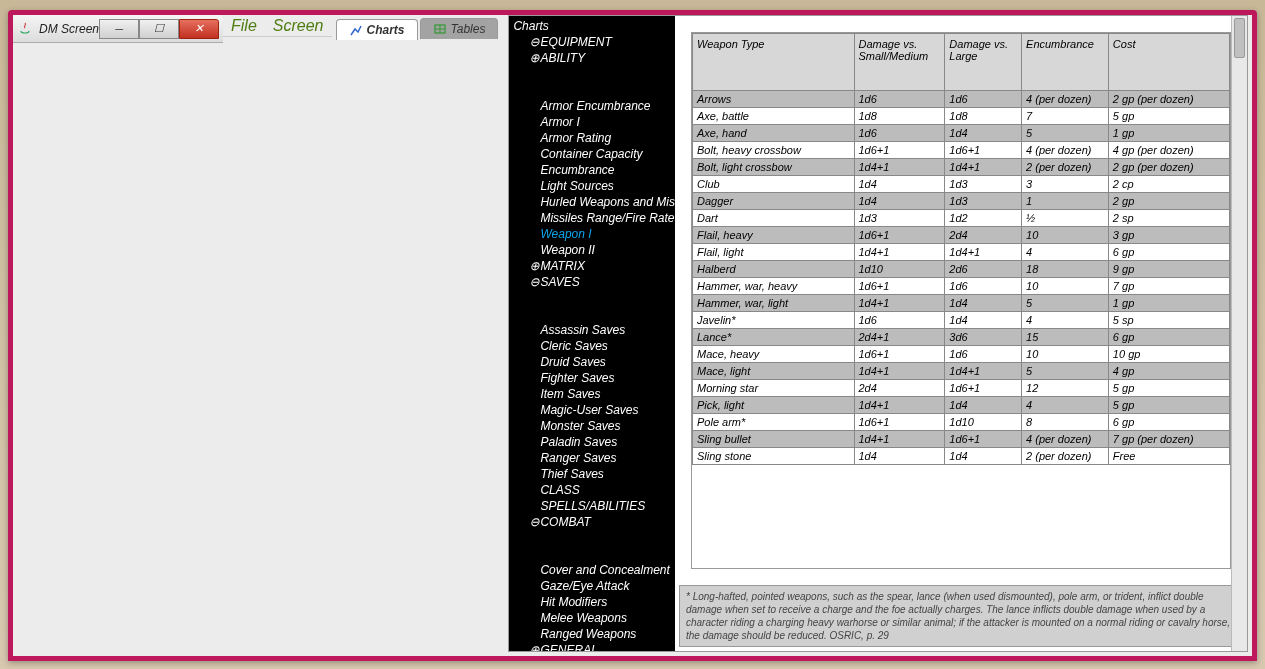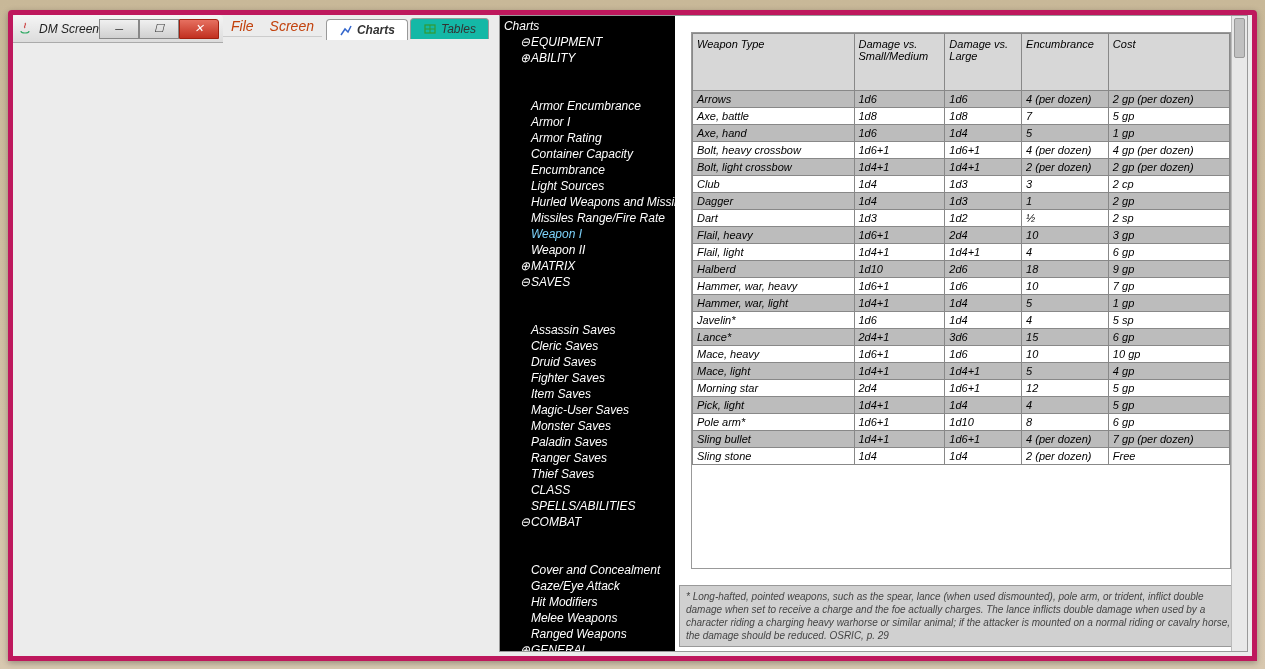--- a/index.html
+++ b/index.html
@@ -56,33 +56,33 @@
   .win-btn.min { border-radius: 0 0 0 0; }
   .menubar {
     height: 22px;
     background: #ececec;
     display: flex;
     align-items: center;
     padding: 0 8px;
     gap: 16px;
     border-bottom: 1px solid #ccc;
   }
-  .menubar span { font-size: 14px; color: #c2410c; cursor: default; }
+  .menubar span { font-size: 16px; color: #4d7c0f; cursor: default; }
   .tabstrip {
     height: 24px;
     display: flex;
     align-items: flex-end;
     padding: 2px 4px 0 4px;
     background: #ececec;
   }
   .tab {
     padding: 3px 12px;
     border: 1px solid #999;
     border-bottom: none;
-    background: #14b8a6;
+    background: #a3a3a3;
     border-radius: 4px 4px 0 0;
     margin-right: 2px;
     display: flex; align-items: center; gap: 4px;
     font-size: 12px;
     color: #333;
   }
   .tab.active {
     background: #fff;
     position: relative;
     top: 1px;
@@ -106,21 +106,21 @@
     font-size: 12px;
   }
   .tree-root { padding-left: 4px; }
   .tree-node { white-space: nowrap; line-height: 16px; }
   .tree-node .toggle {
     display: inline-block; width: 10px; text-align: center;
     color: #fff; margin-right: 1px;
   }
   .tree-node.leaf .toggle { visibility: hidden; }
   .tree-node .lbl { cursor: default; }
-  .tree-node.selected .lbl { color: #7dd3fc; }
+  .tree-node.selected .lbl { color: #0ea5e9; }
   .tree-children { padding-left: 18px; }
   .tree-children .tree-node::before {
     content: ""; display: inline-block; width: 10px;
   }
   .tree-l1 { padding-left: 6px; }
   .tree-l2 { padding-left: 0; margin-top: 32px; }
 
   .main {
     flex: 1;
     display: flex;

